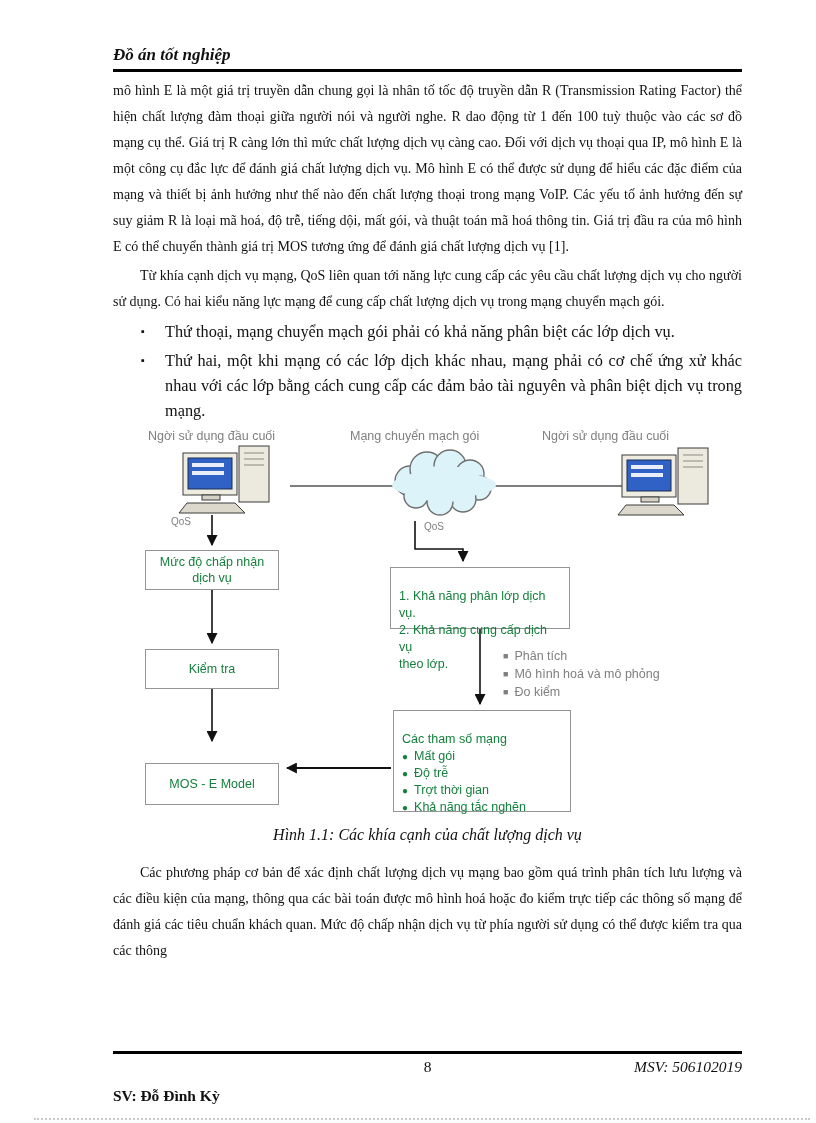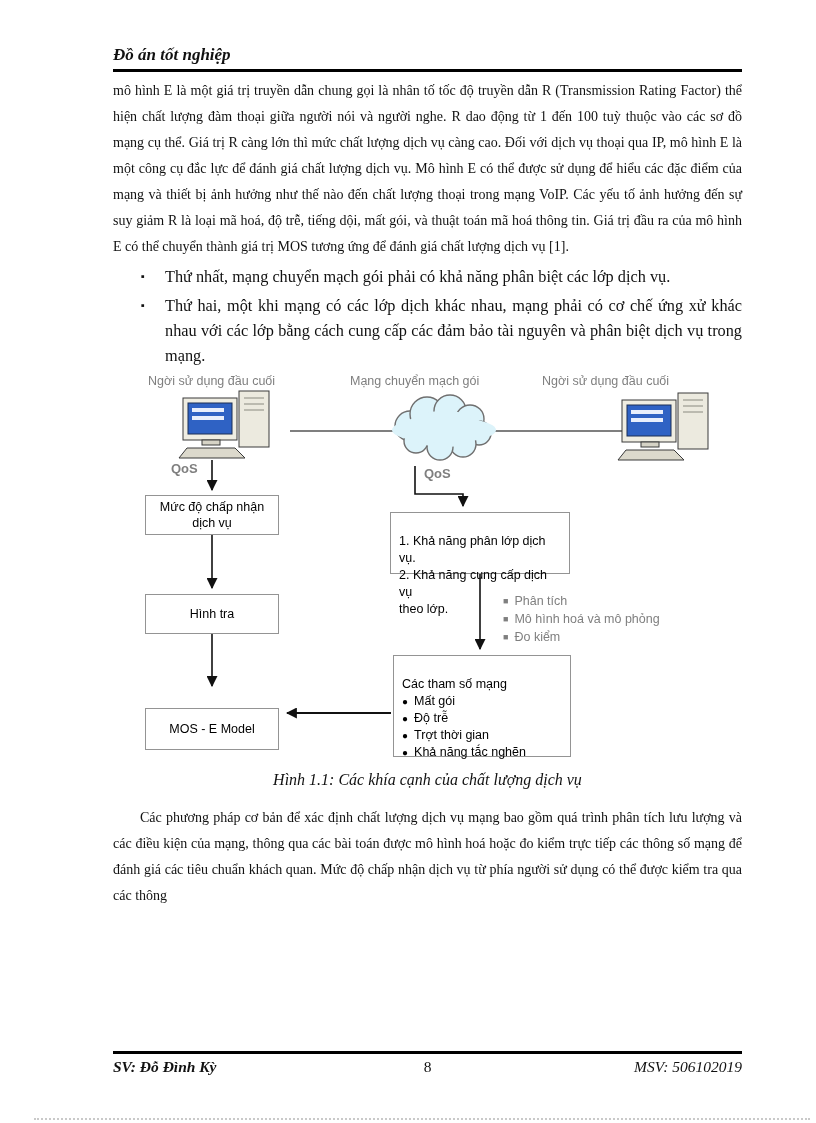--- a/index.html
+++ b/index.html
@@ -16,55 +16,56 @@
   .indent{text-indent:27px;}
   .mt3{margin-top:3px;} .mt4{margin-top:4px;}
   .bullet{position:relative;padding-left:52px;text-align:justify;
           font-size:16.3px;line-height:25px;margin-top:4px;}
   .bullet .marker{position:absolute;left:28px;top:0;font-size:11px;line-height:25px;}
   
   .figure{position:relative;height:388px;margin-top:6px;
           font-family:"Liberation Sans",sans-serif;color:#7f7f7f;}
   .figure svg.wires{position:absolute;left:0;top:0;z-index:0;}
   .dlabel{position:absolute;top:0;width:180px;text-align:left;font-size:12.5px;}
-  .qos{position:absolute;font-size:13px;font-weight:bold;}
+  .qos{position:absolute;font-size:10px;}
   .dbox{position:absolute;background:#fff;border:1px solid #949494;box-sizing:border-box;
-        font-size:12.5px;line-height:16px;color:#000000;z-index:1;}
+        font-size:12.5px;line-height:16px;color:#15803d;z-index:1;}
   .cbox{display:flex;align-items:center;justify-content:center;text-align:center;padding:2px 6px;}
   .tbox{padding:20px 8px;line-height:17px;}
   .mlist{position:absolute;font-size:12.5px;line-height:17px;z-index:1;}
   .mlist .row .sq{font-size:9px;margin-right:6px;position:relative;top:-1px;}
   .plist{line-height:17px;}
   .plist .row .dot{font-size:10px;margin-right:6px;}
   .pc{position:absolute;z-index:1;}
   
   .caption{text-align:center;font-style:italic;font-size:16px;margin-top:9px;}
   .footer{position:absolute;left:113px;right:74px;top:1051px;border-top:3px solid #000;
           padding-top:4px;display:flex;font-size:15.5px;}
-  .footer .fl{flex:1;font-weight:bold;font-style:italic;}
+  .footer .fl{flex:1;font-weight:bold;margin-top:29px;}
   .footer .fc{flex:1;text-align:center;}
   .footer .fr{flex:1;text-align:right;font-weight:normal;font-style:italic;}
   .dotted{position:absolute;left:34px;right:6px;bottom:3px;border-top:2px dotted #c9c9c9;}
 </style>
 </head>
 <body>
 
 <div class="page">
   <div class="content">
 
     <div class="hdr">
       <span>Đồ án tốt nghiệp</span>
     </div>
 
     <div class="body">
       <p class="p">mô hình E là một giá trị truyền dẫn chung gọi là nhân tố tốc độ truyền dẫn R (Transmission Rating Factor) thể hiện chất lượng đàm thoại giữa người nói và người nghe. R dao động từ 1 đến 100 tuỳ thuộc vào các sơ đồ mạng cụ thể. Giá trị R càng lớn thì mức chất lượng dịch vụ càng cao. Đối với dịch vụ thoại qua IP, mô hình E là một công cụ đắc lực để đánh giá chất lượng dịch vụ. Mô hình E có thể được sử dụng để hiểu các đặc điểm của mạng và thiết bị ảnh hưởng như thế nào đến chất lượng thoại trong mạng VoIP. Các yếu tố ảnh hưởng đến sự suy giảm R là loại mã hoá, độ trễ, tiếng dội, mất gói, và thuật toán mã hoá thông tin. Giá trị đầu ra của mô hình E có thể chuyển thành giá trị MOS tương ứng để đánh giá chất lượng dịch vụ [1].</p>
+      <p class="p indent mt3">Từ khía cạnh dịch vụ mạng, QoS liên quan tới năng lực cung cấp các yêu cầu chất lượng dịch vụ cho người sử dụng. Có hai kiểu năng lực mạng để cung cấp chất lượng dịch vụ trong mạng chuyển mạch gói.</p>
 
       <div class="bullet">
         <span class="marker">▪</span>
-        <span>Thứ nhất, mạng chuyển mạch gói phải có khả năng phân biệt các lớp dịch vụ.</span>
+        <span>Thứ thoại, mạng chuyển mạch gói phải có khả năng phân biệt các lớp dịch vụ.</span>
       </div>
       <div class="bullet">
         <span class="marker">▪</span>
         <span>Thứ hai, một khi mạng có các lớp dịch khác nhau, mạng phải có cơ chế ứng xử khác nhau với các lớp bằng cách cung cấp các đảm bảo tài nguyên và phân biệt dịch vụ trong mạng.</span>
       </div>
 
 
       <div class="figure">
         <svg class="wires" width="630" height="388" viewBox="0 0 630 388">
           <defs>
@@ -124,21 +125,21 @@
           <rect x="17" y="20" width="32" height="4" fill="#e8eefc"></rect>
             <rect x="17" y="28" width="32" height="4" fill="#e8eefc"></rect>
           <rect x="27" y="52" width="18" height="5" fill="#d6d3c6" stroke="#3a3a3a"></rect>
           <polygon points="12,60 60,60 70,70 4,70" fill="#dcd9cc" stroke="#3a3a3a"></polygon>
         </svg>
 
         <div class="qos" style="left:58px;top:87px;">QoS</div>
         <div class="qos" style="left:311px;top:92px;">QoS</div>
 
         <div class="dbox cbox" style="left:32px;top:121px;width:134px;height:40px;">Mức độ chấp nhận dịch vụ</div>
-        <div class="dbox cbox" style="left:32px;top:220px;width:134px;height:40px;">Hình tra</div>
+        <div class="dbox cbox" style="left:32px;top:220px;width:134px;height:40px;">Kiểm tra</div>
         <div class="dbox cbox" style="left:32px;top:334px;width:134px;height:42px;">MOS - E Model</div>
 
         <div class="dbox tbox" style="left:277px;top:138px;width:180px;height:62px;">
           <div>1. Khả năng phân lớp dịch vụ.</div>
           <div>2. Khả năng cung cấp dịch vụ</div>
           <div>theo lớp.</div>
         </div>
 
         <div class="mlist" style="left:390px;top:219px;">
           <div class="row"><span class="sq">■</span><span>Phân tích</span></div>

